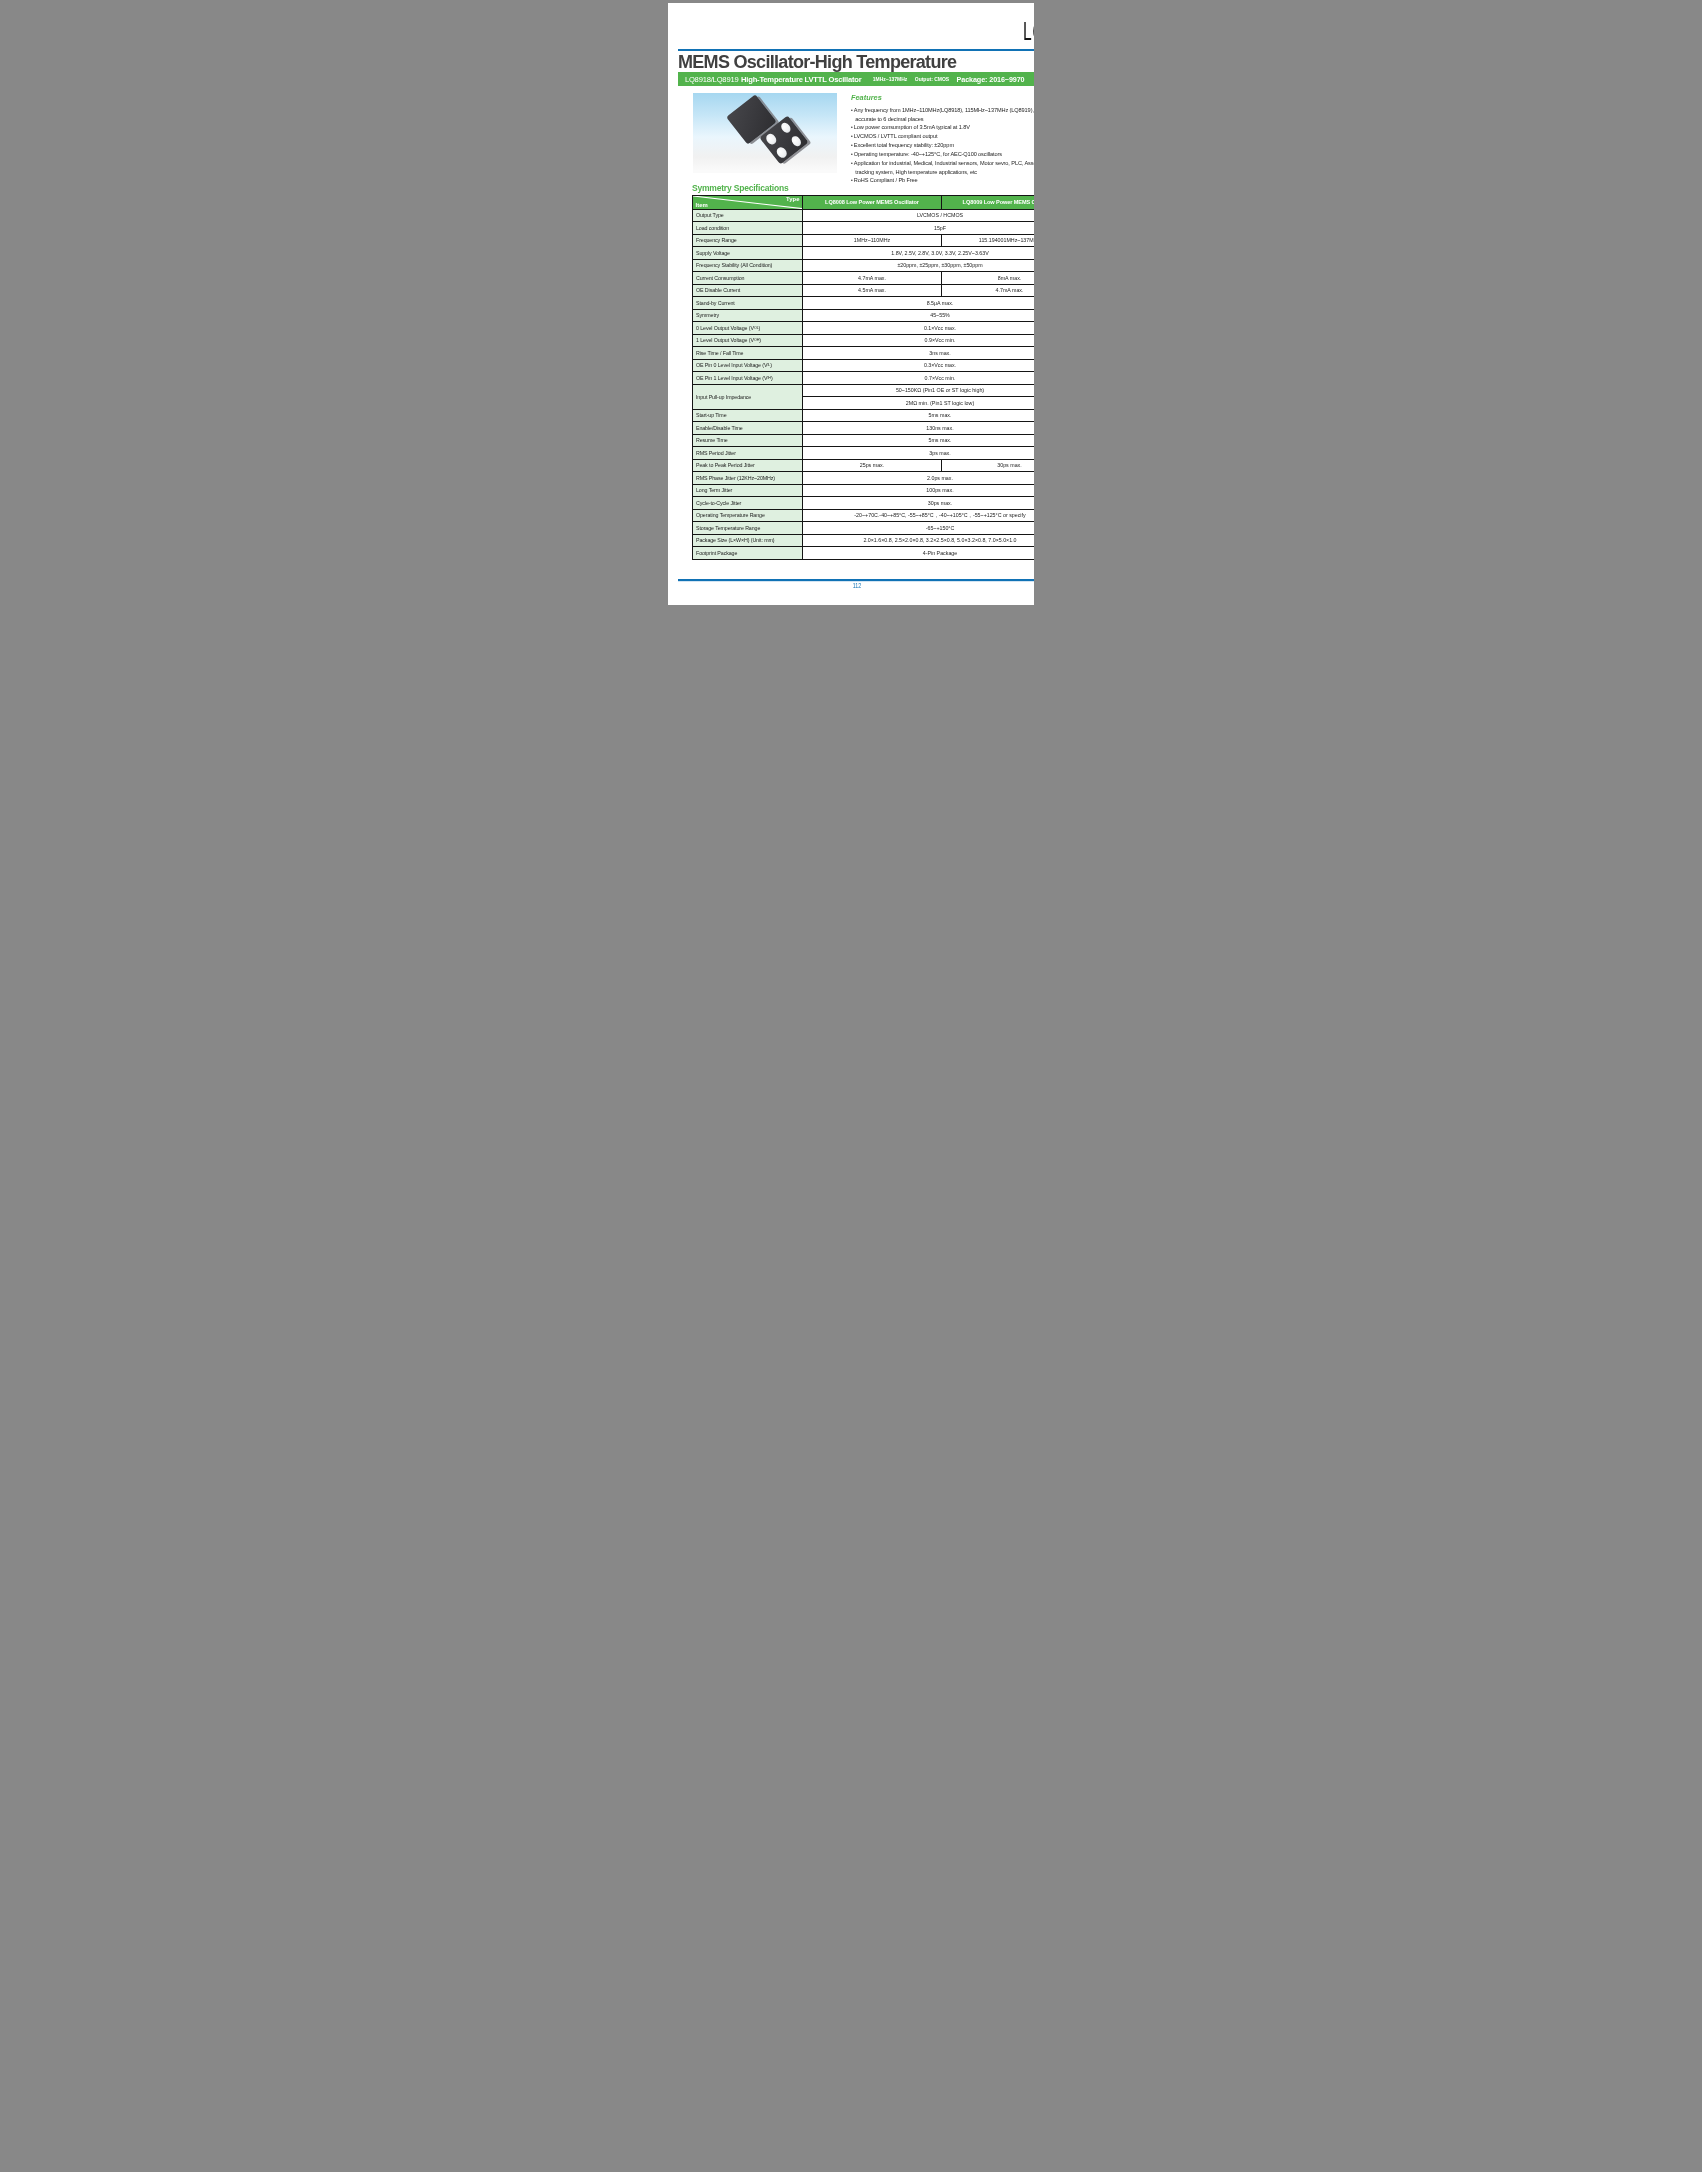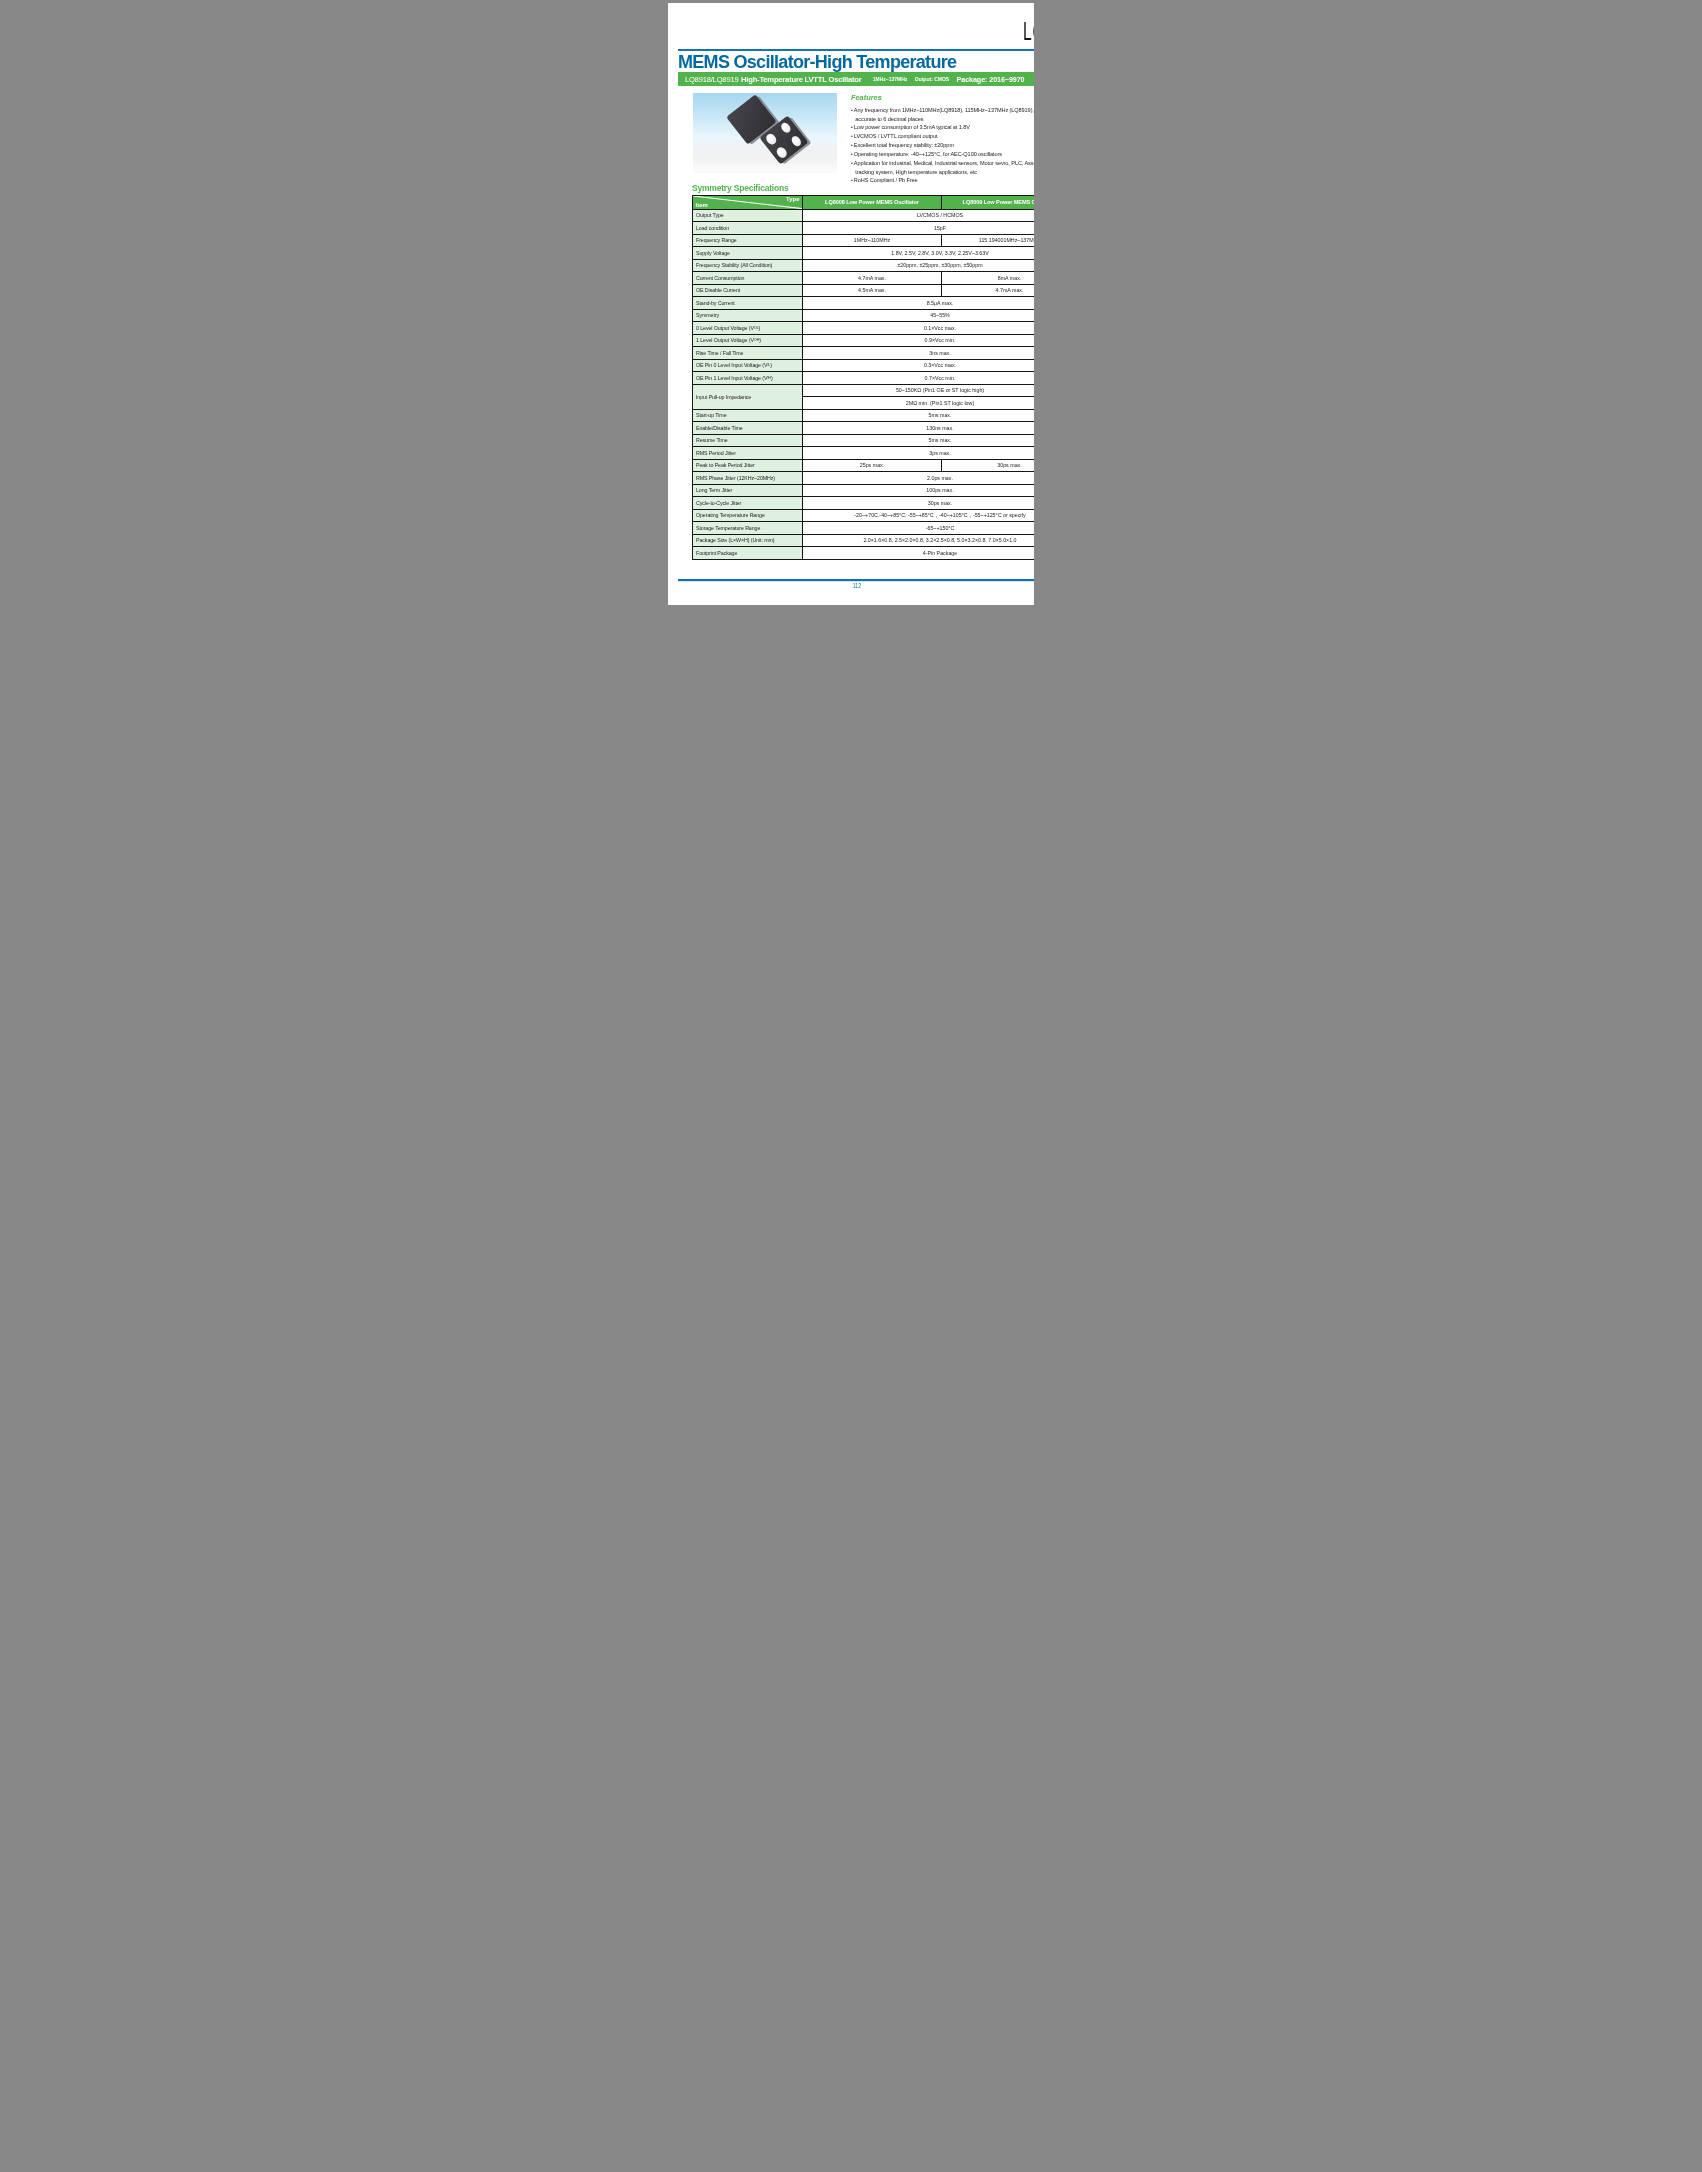--- a/index.html
+++ b/index.html
@@ -9,21 +9,21 @@
   }
   
   .logo{
     position:absolute; left:355px; top:14.8px; font-size:26px; font-weight:200;
     color:#141414; transform:scaleX(.60); transform-origin:left top; letter-spacing:1.3px;
     line-height:1;
   }
   .top-rule{position:absolute; left:10.4px; right:0; top:46px; height:1.7px; background:#1172b5;}
   .page-title{
     position:absolute; left:10px; top:49px; font-size:18px; font-weight:bold;
-    letter-spacing:-0.7px; color:#0369a1; white-space:nowrap;
+    letter-spacing:-0.7px; color:#404040; white-space:nowrap;
   }
   .banner{
     position:absolute; left:10.4px; top:69px; width:401px; height:14.3px; background:#52b34c;
     color:#fff; display:flex; align-items:center; padding-left:6.5px; box-sizing:border-box;
     white-space:nowrap;
   }
   .banner .model-series{font-size:7.6px; font-weight:400; letter-spacing:-0.2px;}
   .banner .model-name{font-size:7.6px; font-weight:bold; letter-spacing:-0.2px; margin-left:2.6px;}
   .banner .freq{font-size:5px; font-weight:bold; margin-left:11.3px;}
   .banner .output{font-size:5px; font-weight:bold; margin-left:7.4px;}

